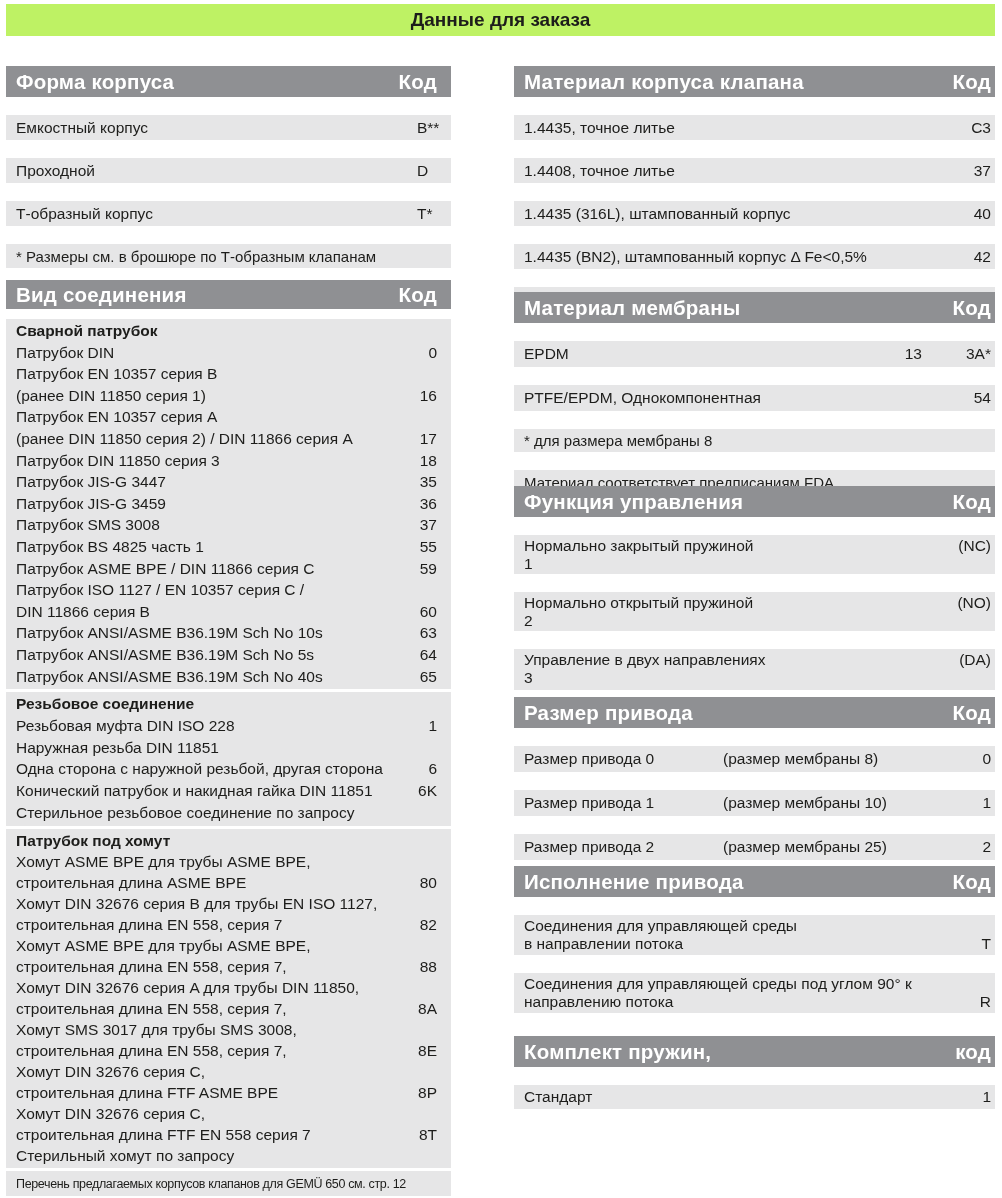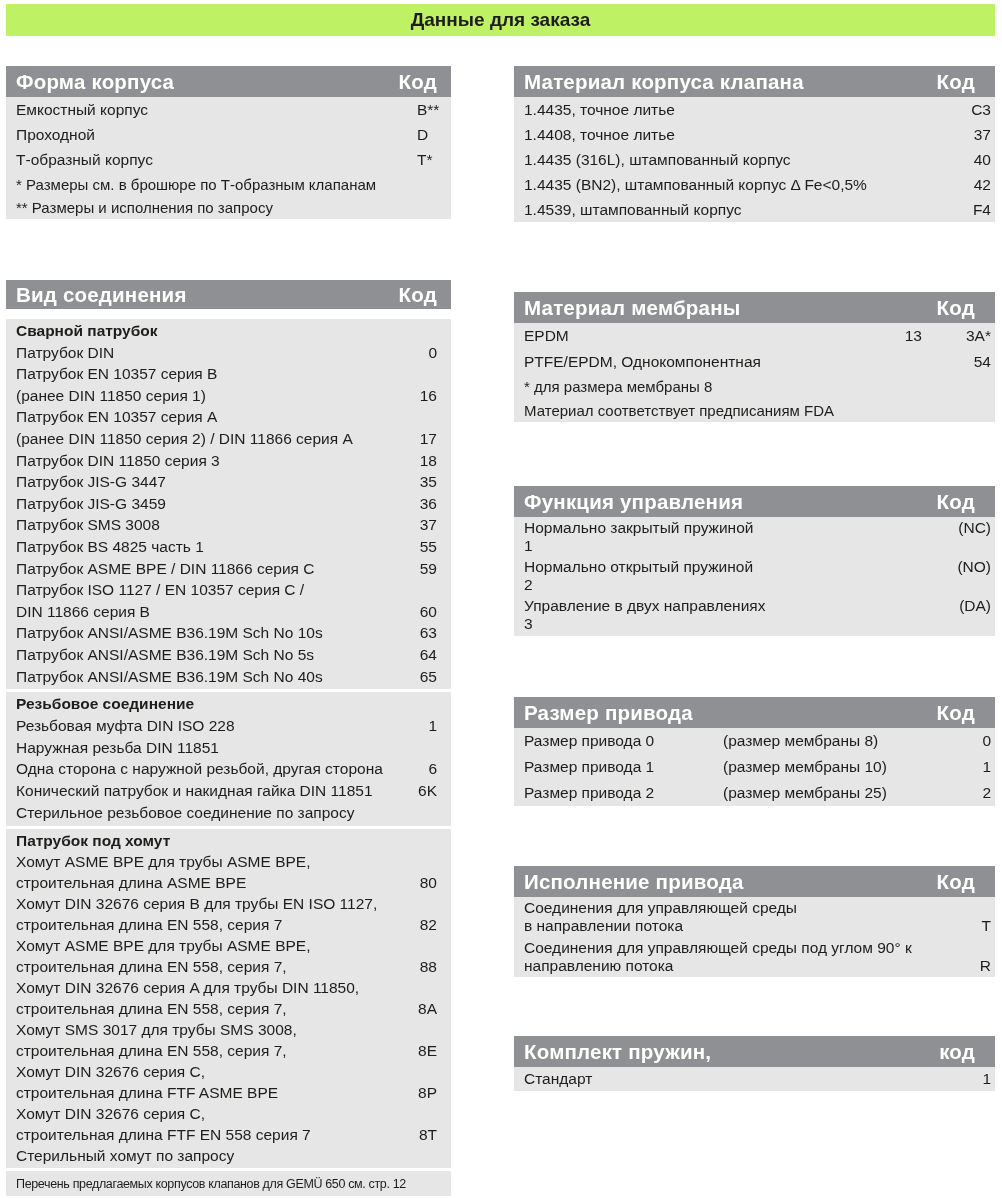--- a/index.html
+++ b/index.html
@@ -15,25 +15,25 @@
   }
   .tbl { position:absolute; }
   .tbl.left  { left:6px;   width:445px; }
   .tbl.right { left:514px; width:481px; }
 
   .hdr {
     height:31px; background:#8f9093; color:#ffffff; font-weight:bold; font-size:20.5px;
     display:flex; align-items:center; justify-content:space-between;
     padding:0 14px 0 10px; box-sizing:border-box; letter-spacing:0.2px;
   }
-  .tbl.right .hdr { padding-right:20px; }
+  .tbl.right .hdr { padding-right:4px; }
   .hdr.h29 { height:29px; }
 
   .row {
-    background:#e6e6e7; margin-top:0; height:25px; box-sizing:border-box;
+    background:#e6e6e7; margin-top:18px; height:25px; box-sizing:border-box;
     display:flex; align-items:center; font-size:15.5px; position:relative;
     padding:0 10px 0 10px;
   }
   .tbl.left .row { padding-right:10px; }
   .tbl.right .row { padding-right:4px; }
   .row .txt { flex:1; white-space:pre-line; }
   .row .code { text-align:right; white-space:nowrap; }
   .row .code.fixed { width:24px; text-align:left; }
   .row.note { font-size:15px; height:23px; }
   .row.h26 { height:26px; }

